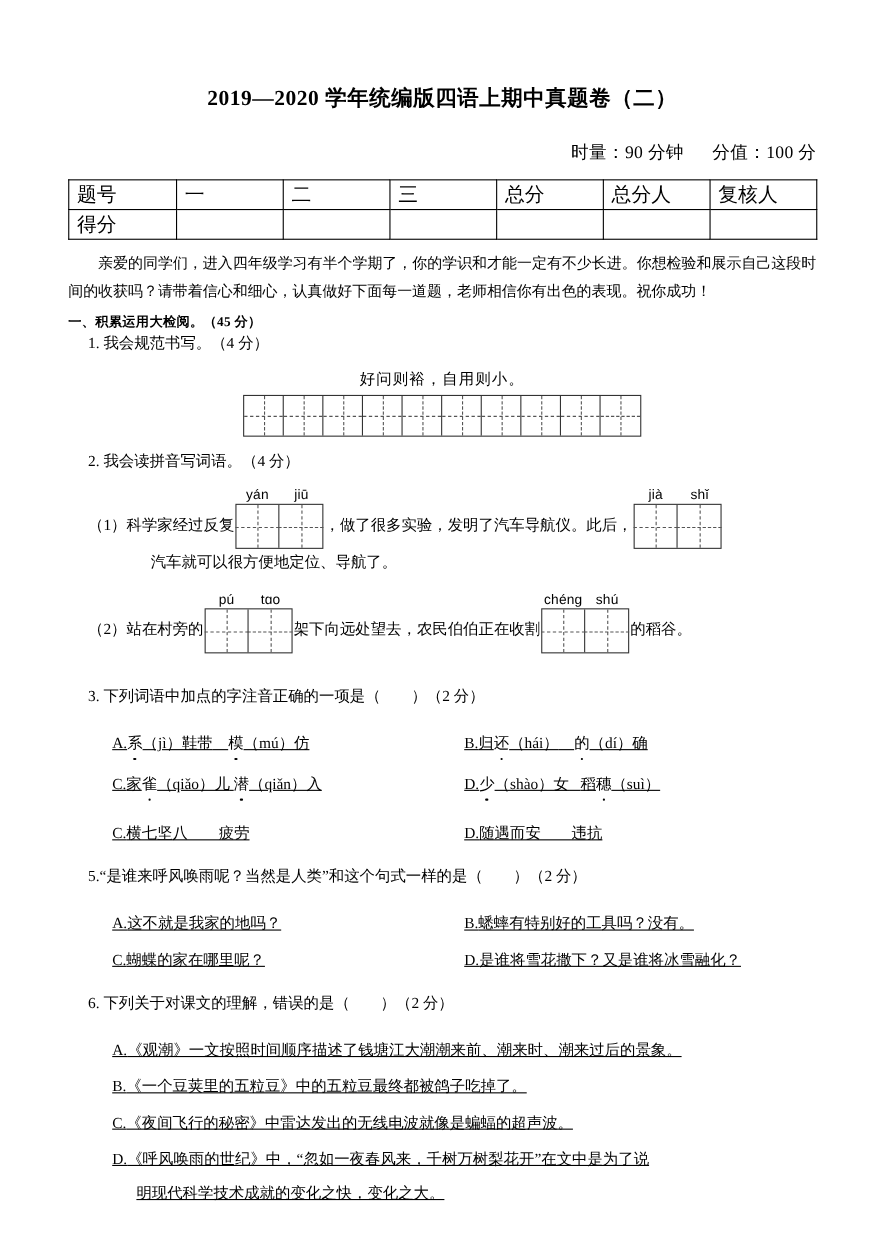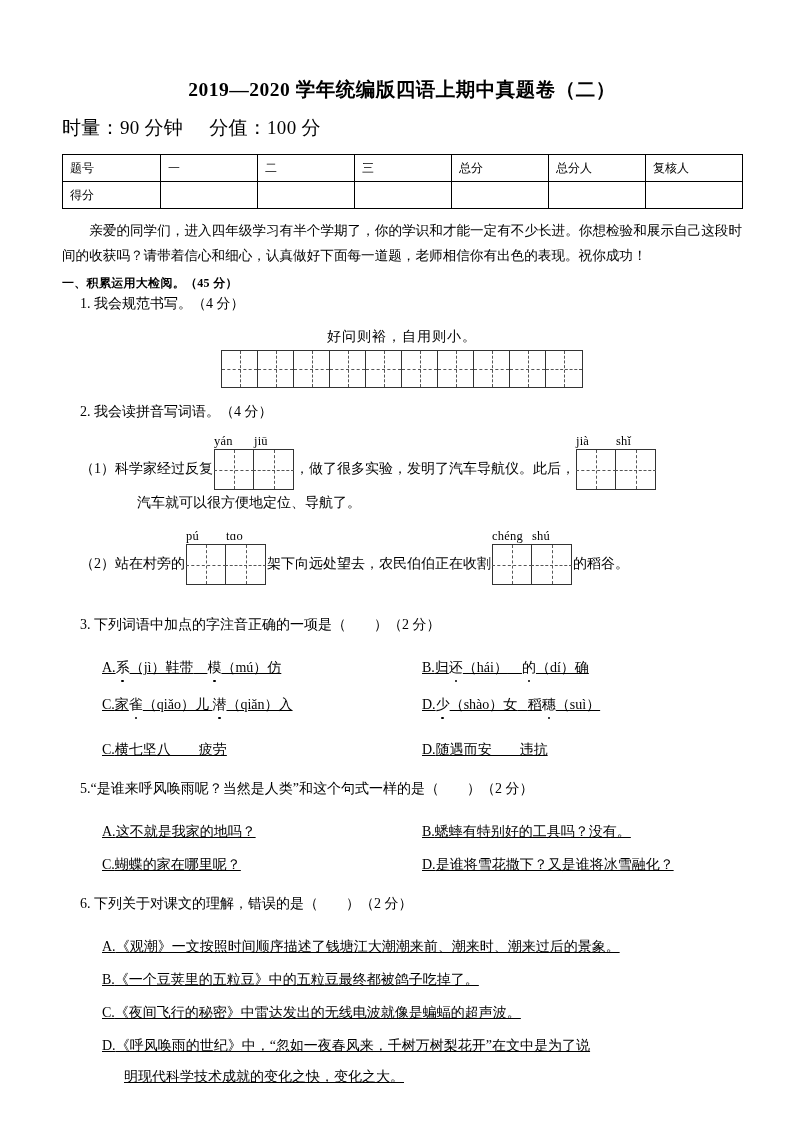--- a/index.html
+++ b/index.html
@@ -33,41 +33,41 @@
   .doc-title {
     text-align: center;
     font-size: 19.5px;
     font-weight: bold;
     letter-spacing: 0.5px;
     margin-top: 78px;
     line-height: 1.2;
     white-space: nowrap;
   }
   .subline {
-    text-align: left;
-    font-size: 19px;
-    margin-top: 14px;
+    text-align: right;
+    font-size: 16px;
+    margin-top: 28px;
     letter-spacing: 0.3px;
   }
   .subline .gap {
     display: inline-block;
     width: 26px;
   }
 
   
   .score-table {
     border-collapse: collapse;
     width: 680px;
     margin-top: 13px;
     table-layout: fixed;
   }
   .score-table td {
     border: 1px solid #000000;
     height: 26px;
-    font-size: 12px;
+    font-size: 18px;
     padding: 0 0 0 7px;
     vertical-align: middle;
     line-height: 1;
   }
 
   
   .intro {
     font-size: 13.6px;
     line-height: 25px;
     text-align: justify;
@@ -172,23 +172,23 @@
     display: inline-block;
     vertical-align: middle;
     position: relative;
     margin: 0 1px;
   }
   .py-label {
     position: absolute;
     bottom: 100%;
     left: 0;
     width: 100%;
-    text-align: left;
+    text-align: center;
     font-size: 12.5px;
-    font-family: Liberation Serif, serif;
+    font-family: Liberation Sans, sans-serif;
     white-space: nowrap;
     line-height: 15px;
     letter-spacing: 0.2px;
   }
   .py-label span { display: inline-block; width: 50%; }
   .py-box {
     display: flex;
     border: 1.2px solid #333;
     box-sizing: content-box;
   }

